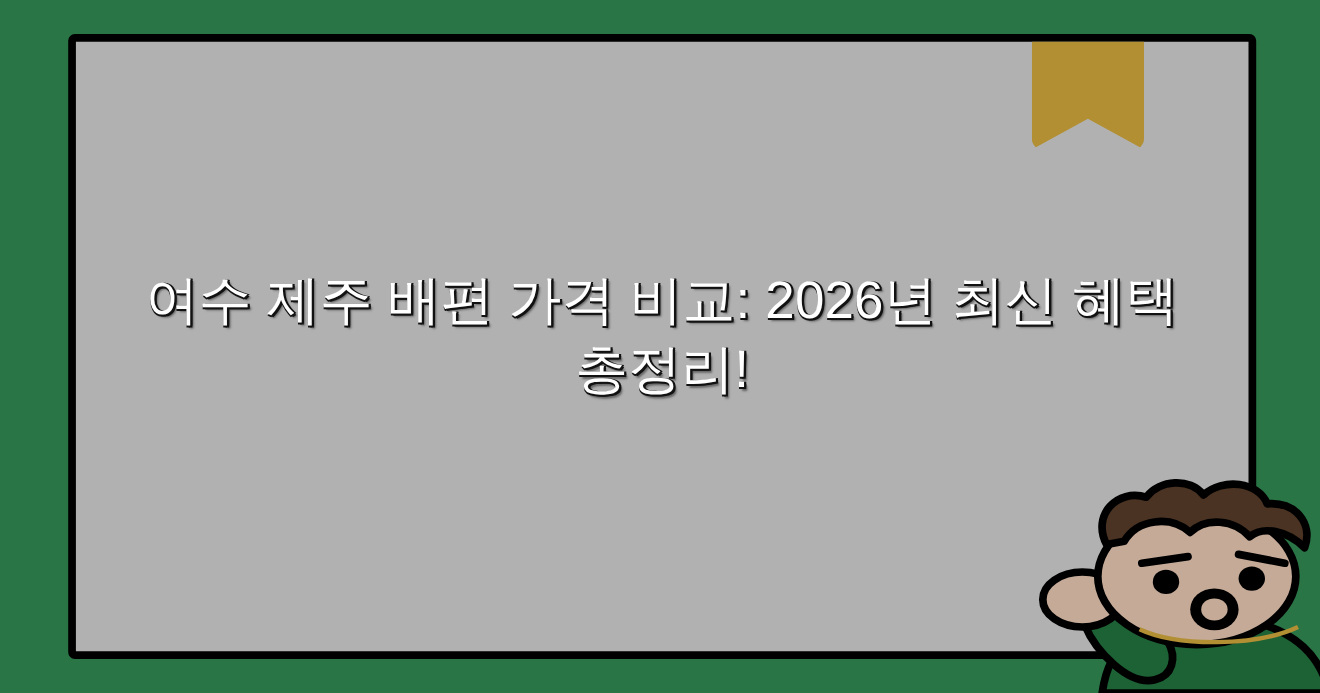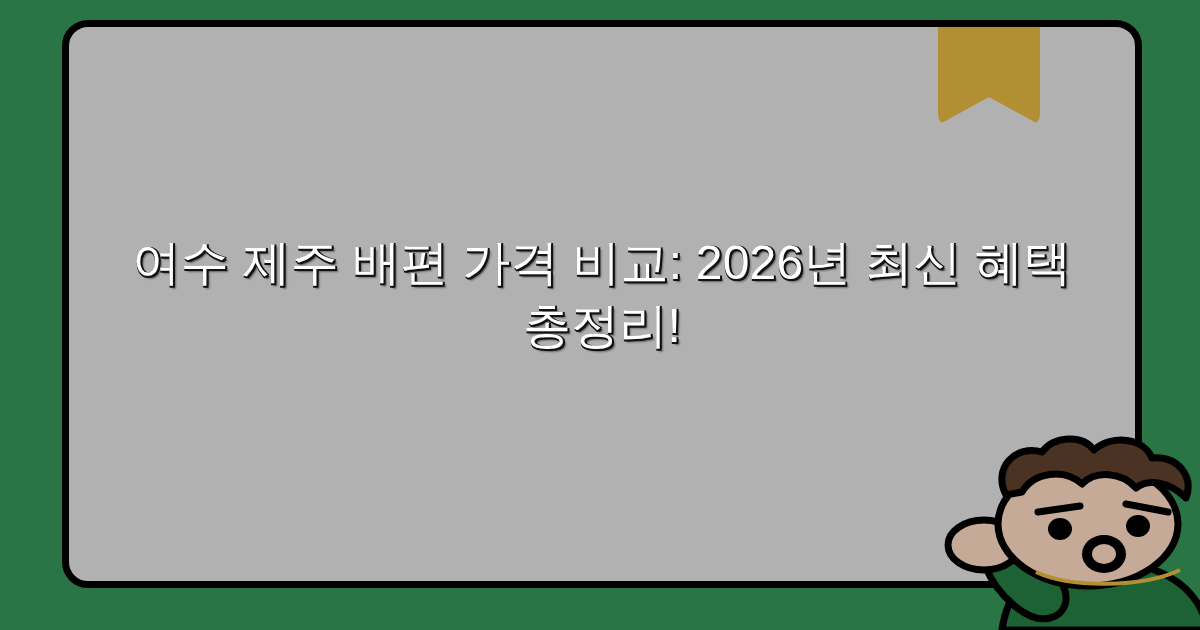--- a/index.html
+++ b/index.html
@@ -13,27 +13,27 @@
     height: 630px;
     overflow: hidden;
     background: #2a7546;
     font-family: "Liberation Sans", "DejaVu Sans", sans-serif;
   }
 
   
   #card {
     position: absolute;
     left: 62px;
-    top: 20px;
+    top: 31px;
     width: 1080px;
     height: 568px;
     box-sizing: border-box;
     background: #b1b1b1;
     border: 7px solid #000000;
-    border-radius: 26px;
+    border-radius: 6px;
     overflow: hidden;
   }
 
   
   #bookmark {
     position: absolute;
     left: 869px;   
     top: -2px;
     width: 102px;
     height: 100px;

